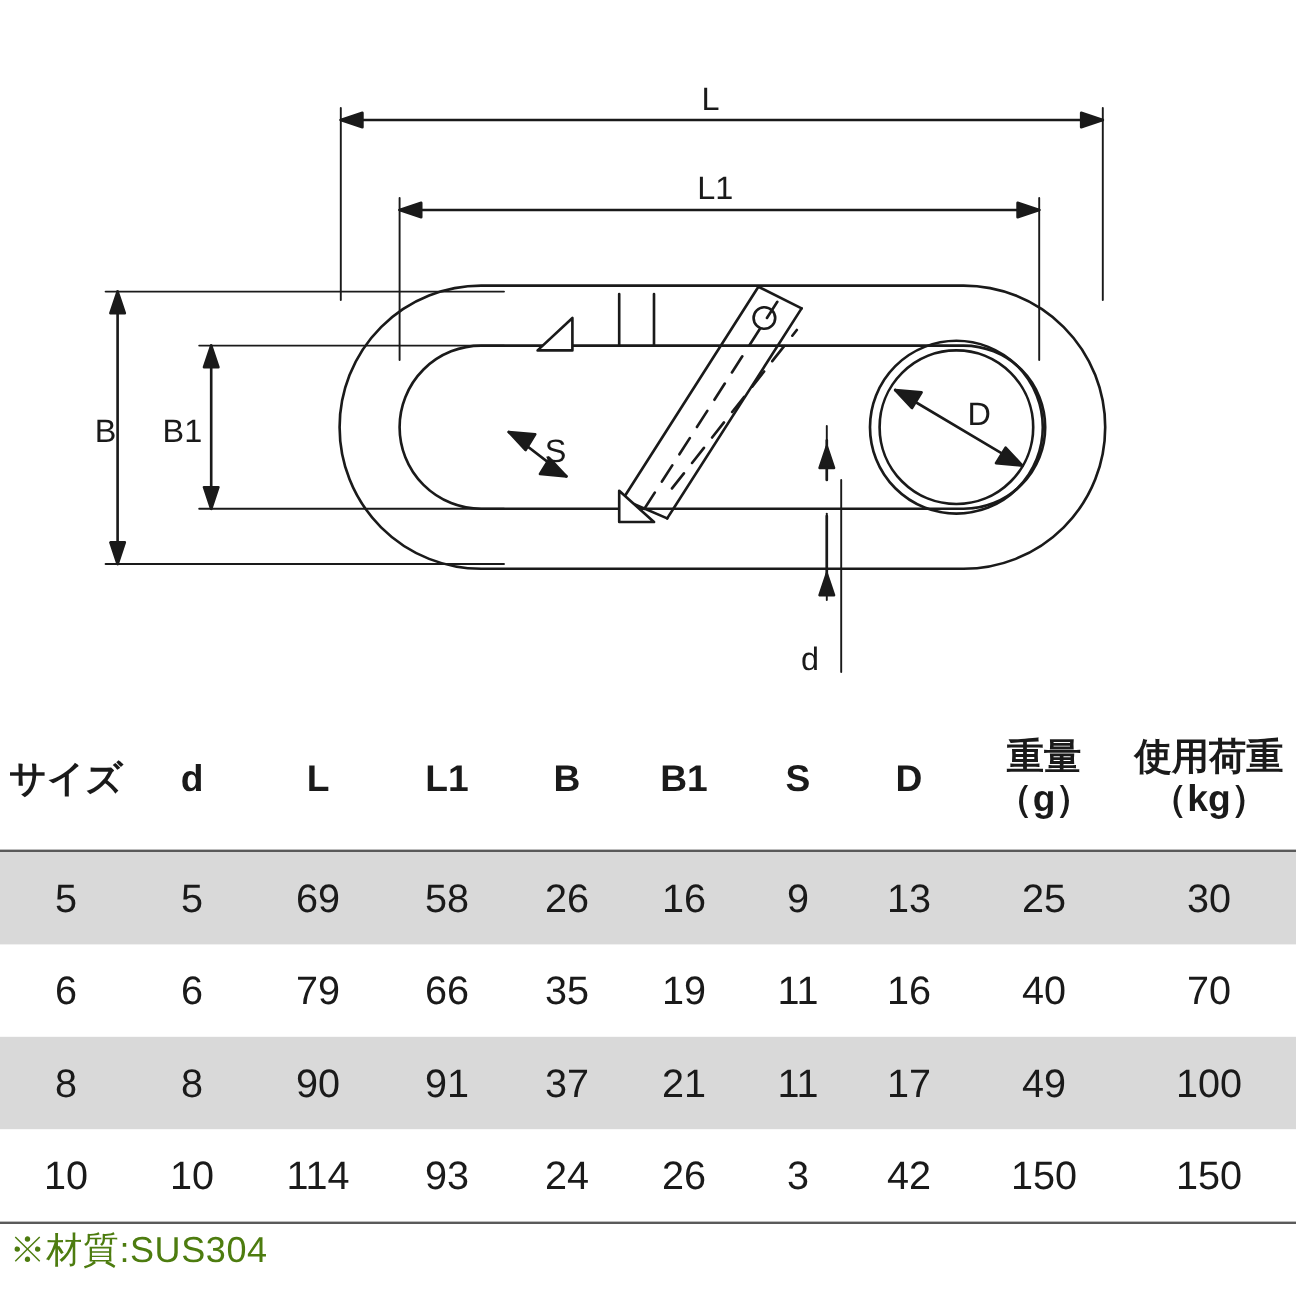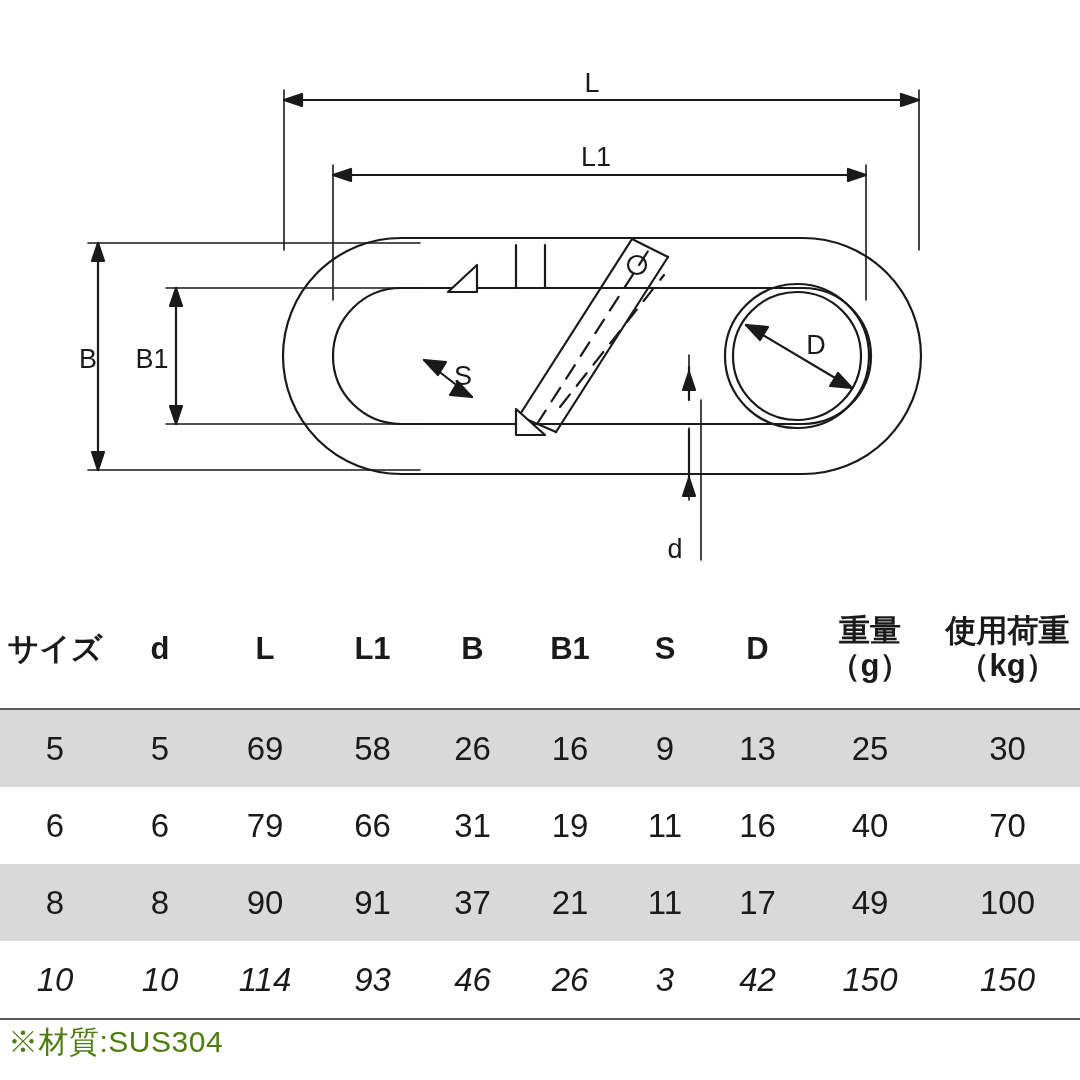--- a/index.html
+++ b/index.html
@@ -66,21 +66,20 @@
     height: 77px;
     vertical-align: middle;
     font-size: 33px;
     font-weight: normal;
   }
   #spec-table tbody tr.shaded td {
     background: #d9d9d9;
   }
   #spec-table tbody tr.last td {
     border-bottom: 2px solid #5a5a5a;
-    font-style: italic;
   }
   .col-size { width: 110px; }
   .col-d    { width: 100px; }
   .col-l    { width: 110px; }
   .col-l1   { width: 105px; }
   .col-b    { width: 95px; }
   .col-b1   { width: 100px; }
   .col-s    { width: 90px; }
   .col-dd   { width: 95px; }
   .col-w    { width: 130px; }
@@ -225,21 +224,21 @@
         <td>9</td>
         <td>13</td>
         <td>25</td>
         <td>30</td>
       </tr>
       <tr>
         <td>6</td>
         <td>6</td>
         <td>79</td>
         <td>66</td>
-        <td>31</td>
+        <td>35</td>
         <td>19</td>
         <td>11</td>
         <td>16</td>
         <td>40</td>
         <td>70</td>
       </tr>
       <tr class="shaded">
         <td>8</td>
         <td>8</td>
         <td>90</td>
@@ -249,21 +248,21 @@
         <td>11</td>
         <td>17</td>
         <td>49</td>
         <td>100</td>
       </tr>
       <tr class="last">
         <td>10</td>
         <td>10</td>
         <td>114</td>
         <td>93</td>
-        <td>46</td>
+        <td>24</td>
         <td>26</td>
         <td>3</td>
         <td>42</td>
         <td>150</td>
         <td>150</td>
       </tr>
     </tbody>
   </table>
 
   <div id="footnote">※材質:SUS304</div>

